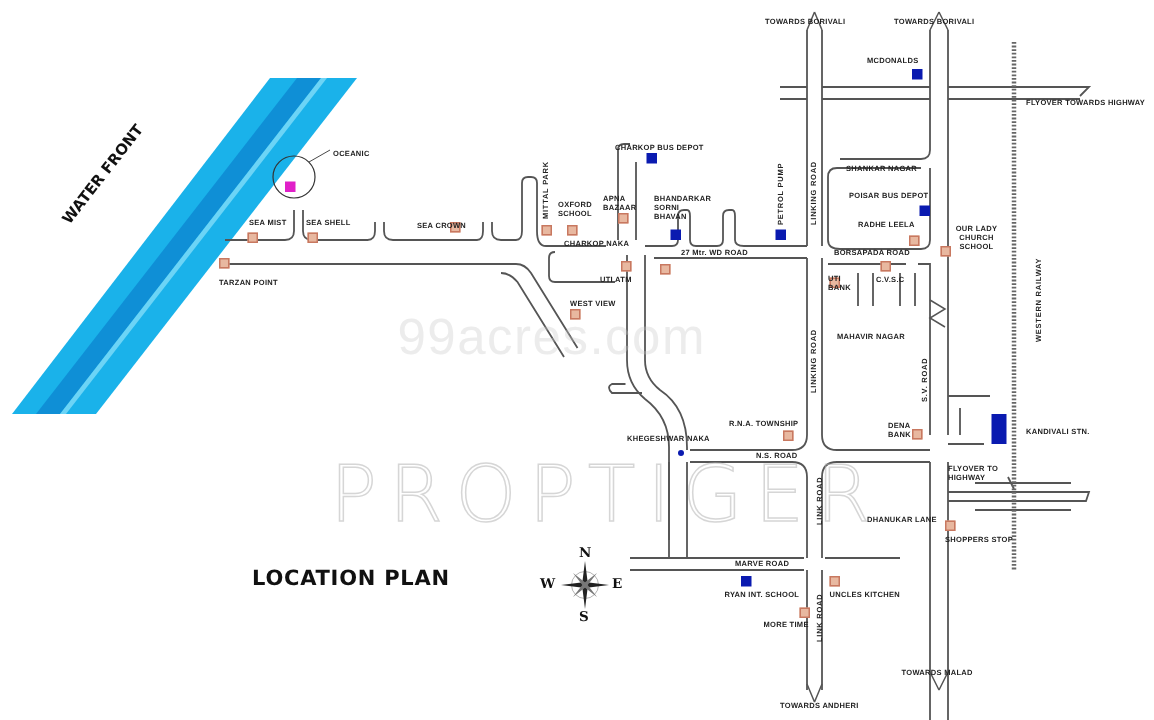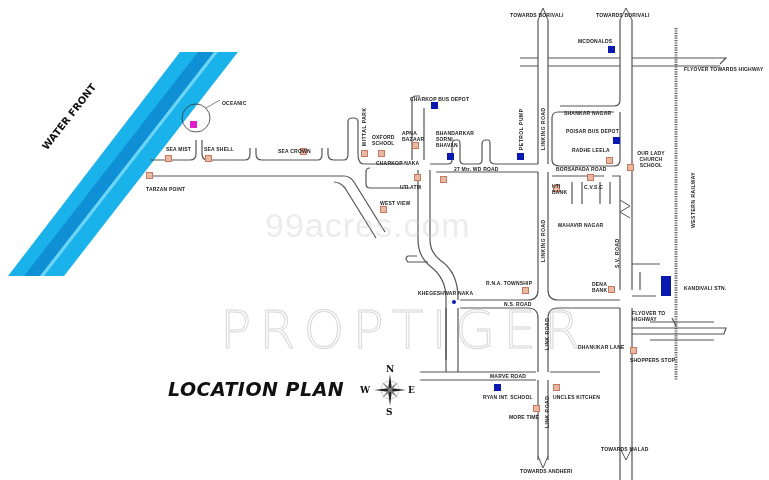--- a/index.html
+++ b/index.html
@@ -1,20 +1,20 @@
 <!DOCTYPE html>
 <html><head>
 <meta charset="utf-8">
 <style>
   html, body { margin: 0; padding: 0; background: #ffffff; }
   body { width: 769px; height: 480px; position: relative; overflow: hidden; font-family: "Liberation Sans", sans-serif; }
   #map { position: absolute; left: 0; top: 0; width: 769px; height: 480px; }
   .lbl { position: absolute; font-family: "Liberation Sans", sans-serif; font-size: 5px; font-weight: bold; color: #222; white-space: nowrap; letter-spacing: 0.2px; line-height: 6px; }
   .vlbl { position: absolute; font-family: "Liberation Sans", sans-serif; font-size: 5px; font-weight: bold; color: #222; white-space: nowrap; transform-origin: left top; letter-spacing: 0.5px; }
-  .title { position: absolute; left: 168px; top: 378px; font-family: "DejaVu Sans", sans-serif; font-weight: bold; font-size: 19px; color: #111; letter-spacing: 0.5px; font-style: italic; }
+  .title { position: absolute; left: 168px; top: 378px; font-family: "DejaVu Sans", sans-serif; font-weight: bold; font-size: 14px; color: #111; letter-spacing: 0.5px; }
   .wm1 { position: absolute; left: 265px; top: 206px; font-family: "Liberation Sans", sans-serif; font-size: 34px; color: rgba(200,200,200,0.35); letter-spacing: 1px; }
   .wm2 { position: absolute; left: 220px; top: 300px; font-family: "DejaVu Sans", sans-serif; font-size: 52px; font-weight: 200; color: transparent; -webkit-text-stroke: 1px rgba(180,180,180,0.55); letter-spacing: 8px; }
   .wf { position: absolute; left: 40px; top: 145px; font-family: "DejaVu Sans", sans-serif; font-weight: bold; font-size: 10px; color: #111; transform: rotate(-52deg); transform-origin: left top; white-space: nowrap; }
   .compass-l { position: absolute; font-family: "DejaVu Serif", serif; font-weight: bold; font-size: 9px; color: #111; }
   .mk { position: absolute; width: 7px; height: 7px; background: #e8b8a0; border: 1px solid #c87860; box-sizing: border-box; }
   .mkb { position: absolute; width: 7px; height: 7px; background: #0a1ab0; }
 </style>
 </head>
 <body>
 

